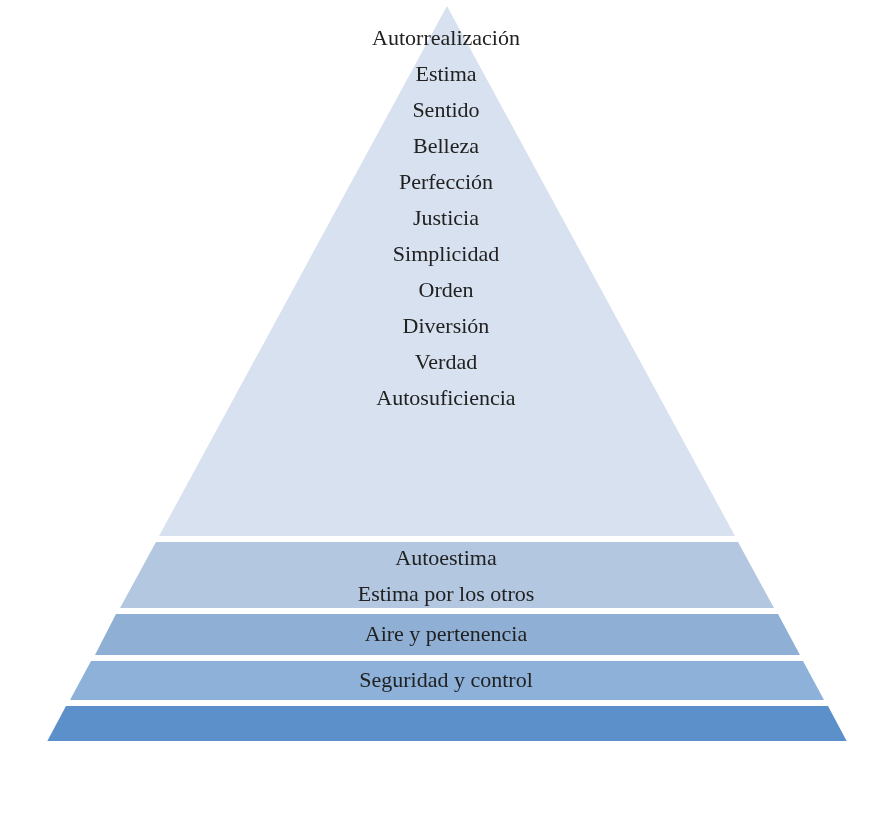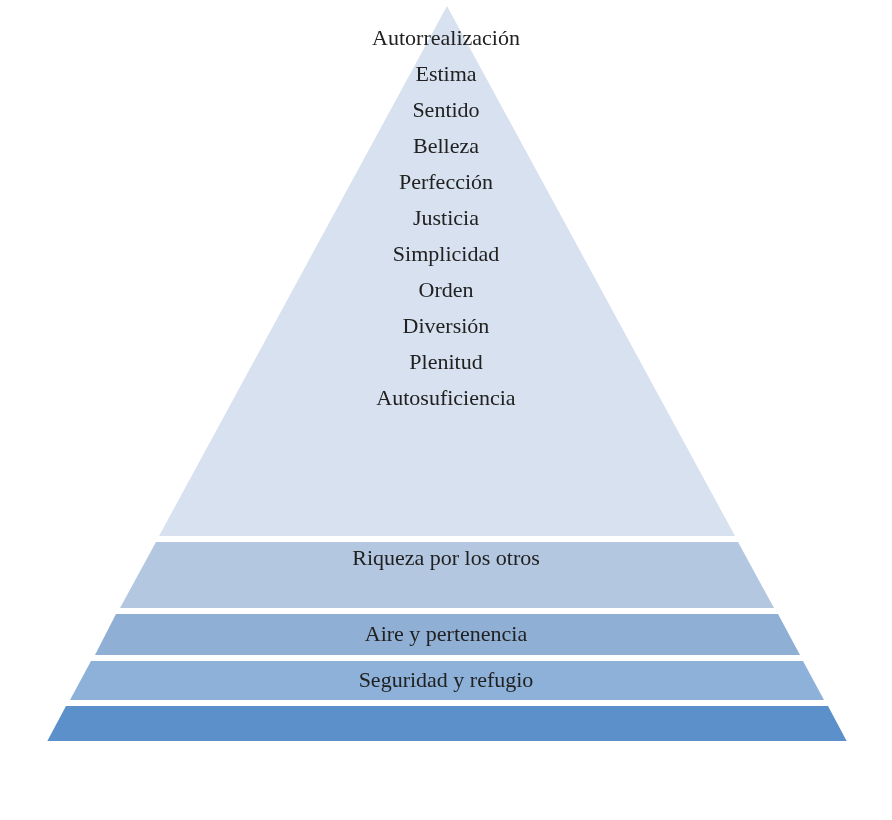--- a/index.html
+++ b/index.html
@@ -55,30 +55,31 @@
   <div class="labels labels-1">
     <div>Autorrealización</div>
     <div>Estima</div>
     <div>Sentido</div>
     <div>Belleza</div>
     <div>Perfección</div>
     <div>Justicia</div>
     <div>Simplicidad</div>
     <div>Orden</div>
     <div>Diversión</div>
-    <div>Plenitud</div>
+    <div>Verdad</div>
     <div>Autosuficiencia</div>
   </div>
 
   <div class="labels labels-2">
-    <div>Riqueza por los otros</div>
+    <div>Autoestima</div>
+    <div>Estima por los otros</div>
   </div>
 
   <div class="labels labels-3">
     <div>Aire y pertenencia</div>
   </div>
 
   <div class="labels labels-4">
-    <div>Seguridad y refugio</div>
+    <div>Seguridad y control</div>
   </div>
 
 
 </div>
 
 </body></html>

